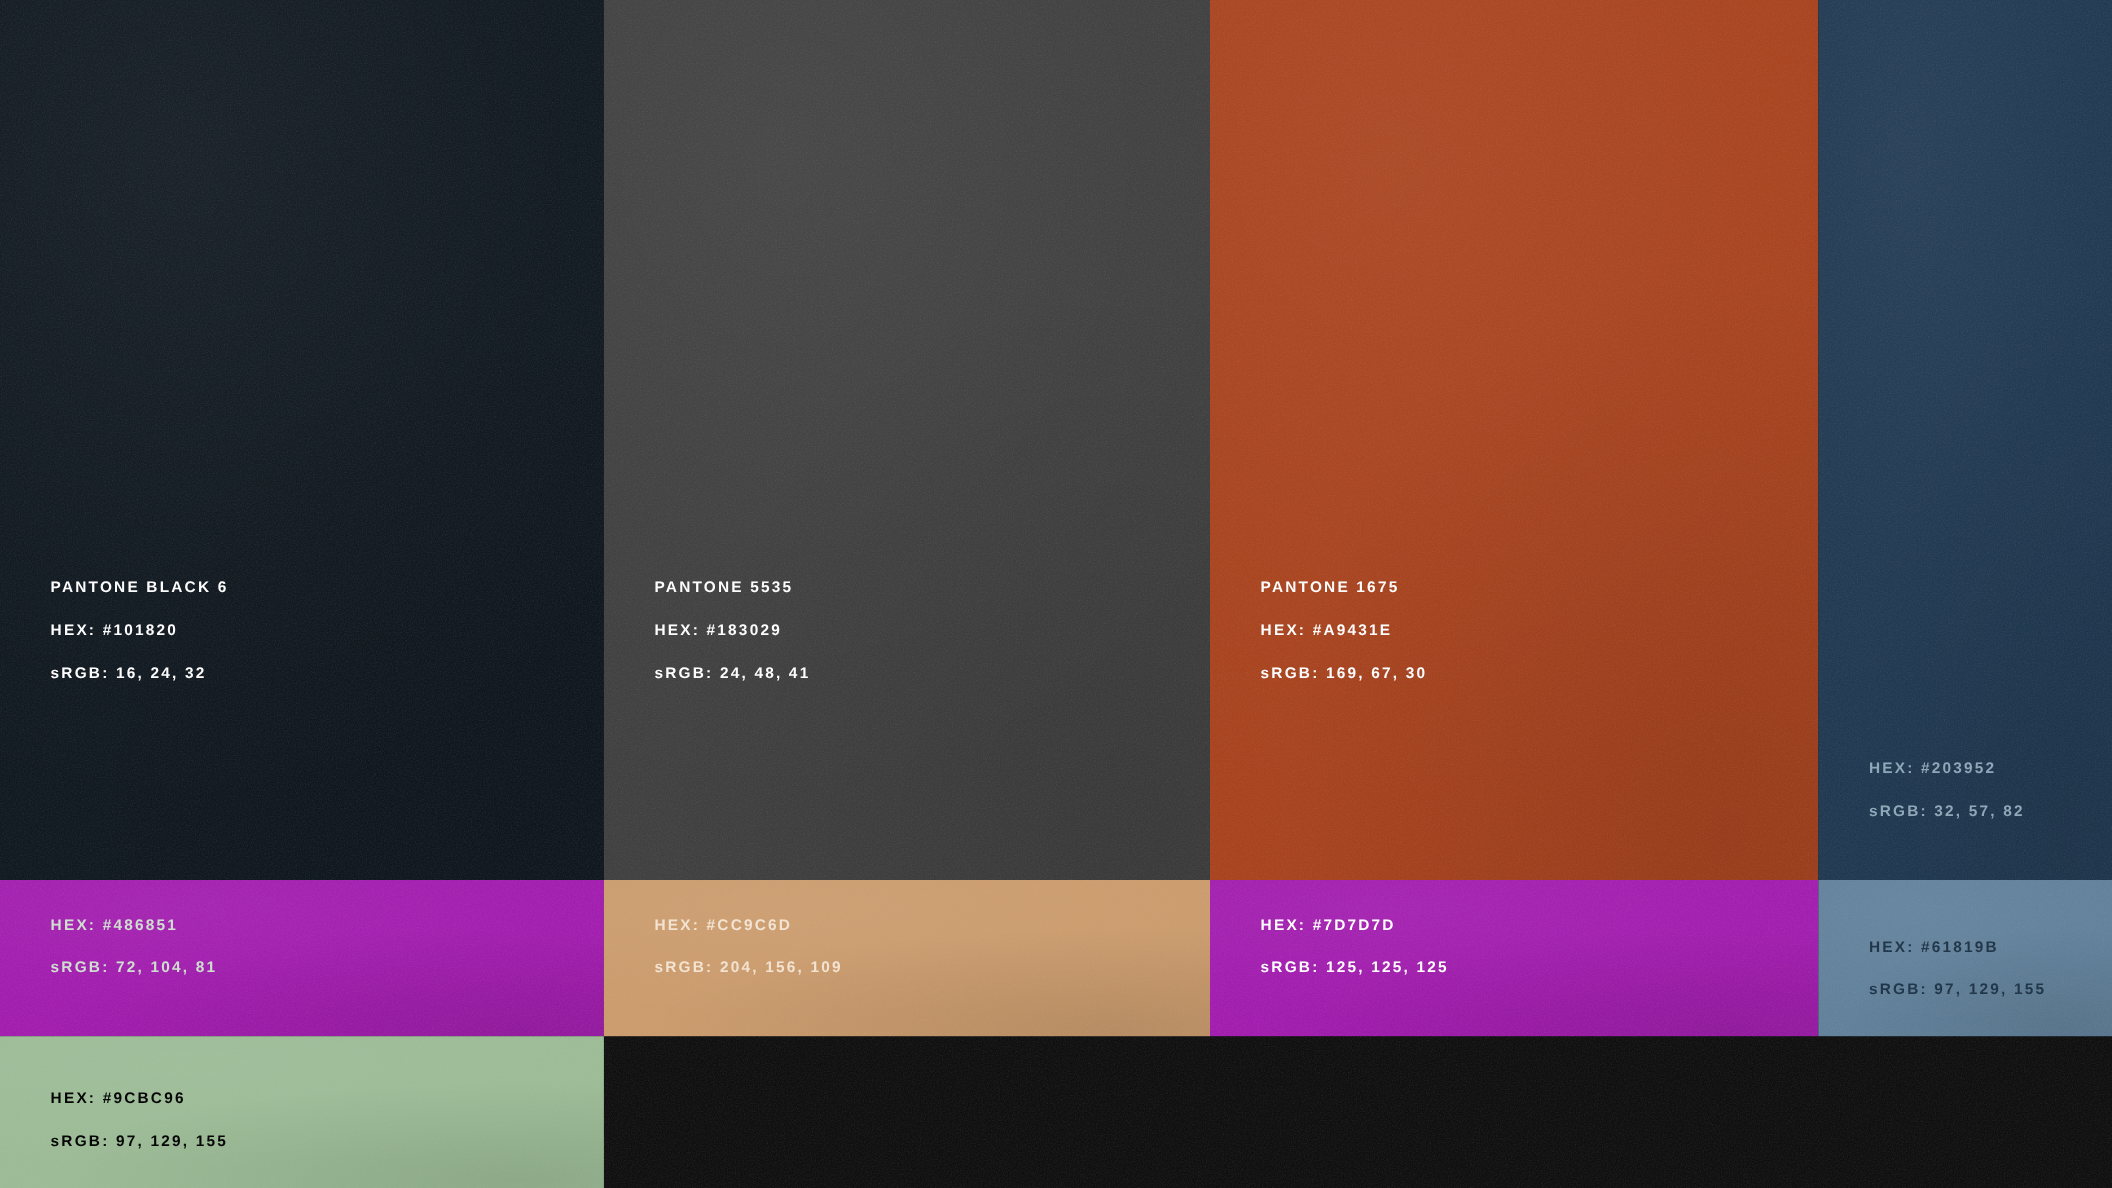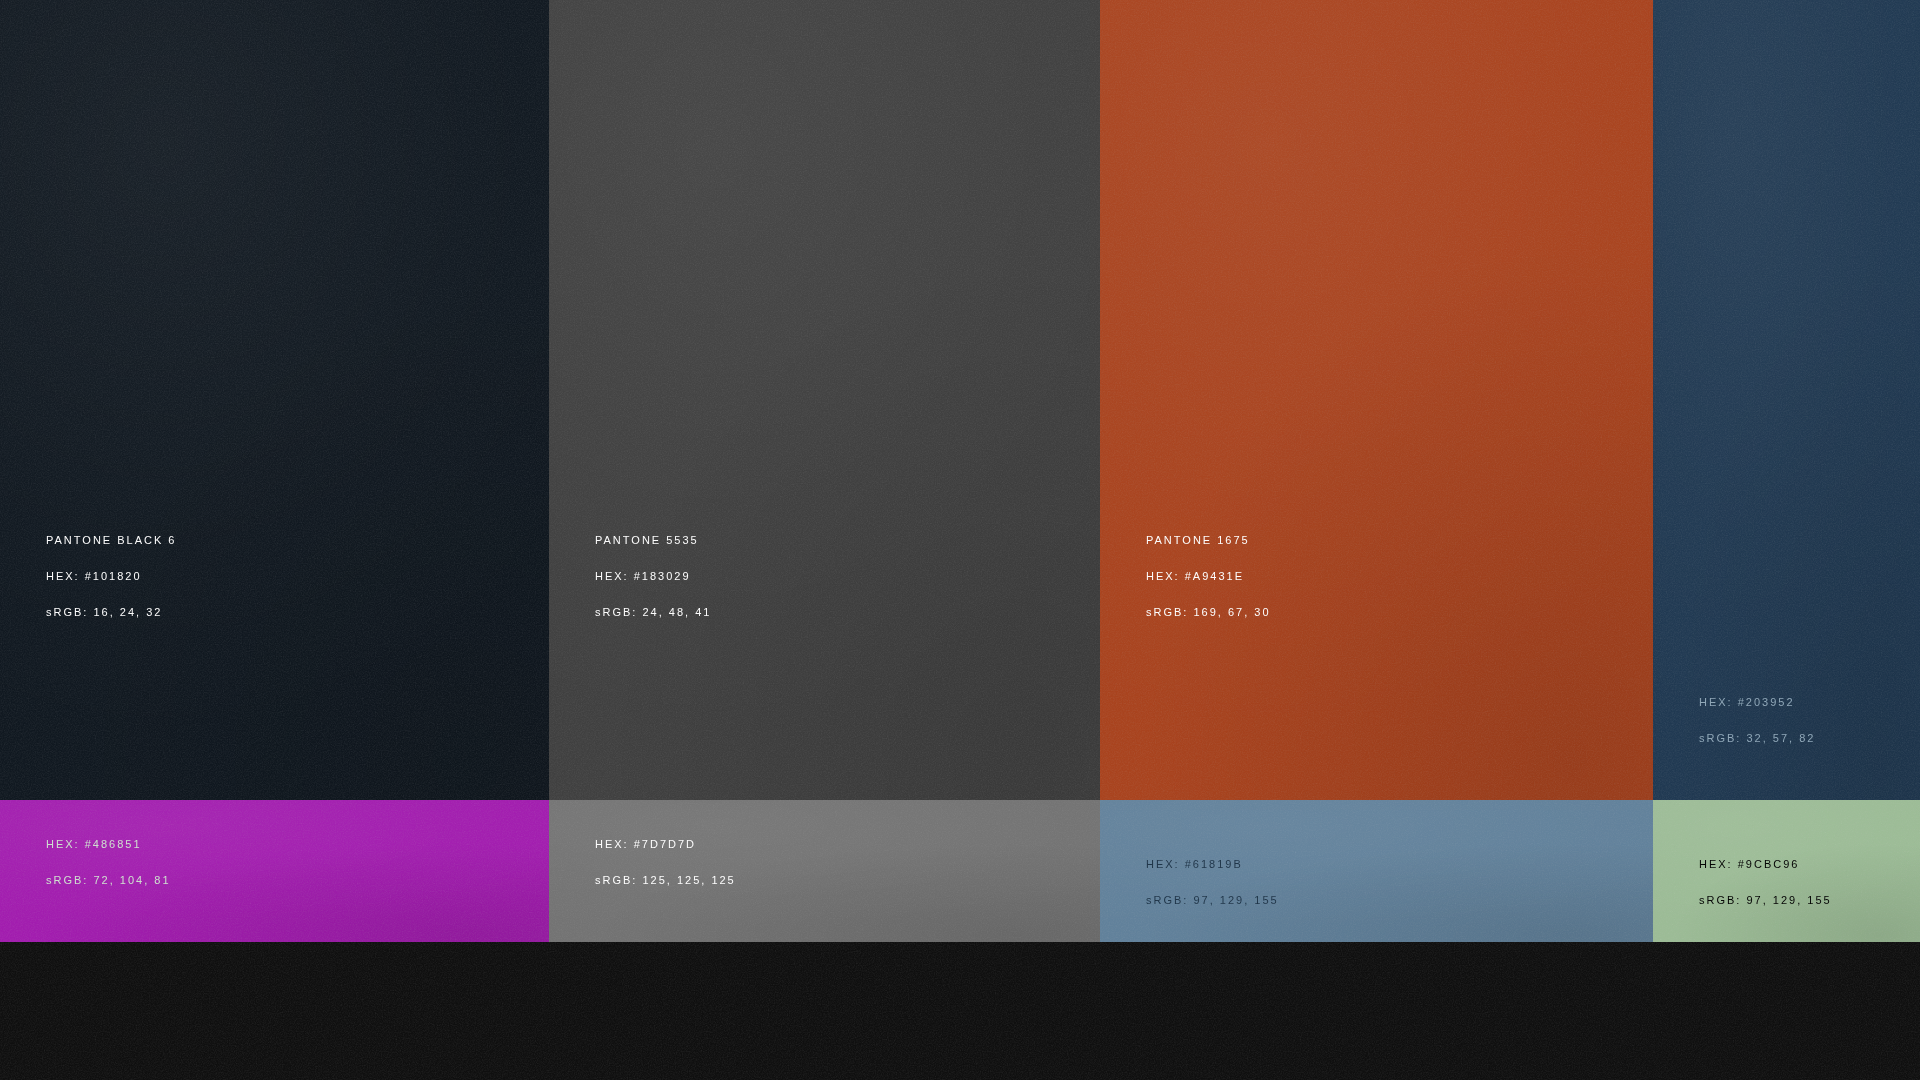--- a/index.html
+++ b/index.html
@@ -53,22 +53,22 @@
   }
 
   .label-block {
     position: relative;
     z-index: 10;
     padding-left: 46px;
     padding-bottom: 0;
   }
 
   .line {
-    font-size: 11px;
-    font-weight: normal;
+    font-size: 14px;
+    font-weight: bold;
     letter-spacing: 2.0px;
     line-height: 1;
     white-space: nowrap;
     margin-top: 25px;
   }
 
   .line.name { margin-bottom: 16px; }
   .line.hex  { margin-bottom: 16px; }
 
   
@@ -88,21 +88,21 @@
   
   .c2r1 { background-color: #404040; }
   .c2r2 { background-color: #a21caf; }
   .c2r3 { background-color: #9cbc96; }
   
   .c3r1 { background-color: #a9431e; }
   .c3r2 { background-color: #cc9c6d; }
   .c3r3 { background-color: #ede4cc; }
   
   .c4r1 { background-color: #0f0f0f; }
-  .c4r2 { background-color: #737373; }
+  .c4r2 { background-color: #a21caf; }
   .c4r3 { background-color: #ededed; }
 
   
   .t-white   { color: #ffffff; }
   .t-dim-blue  { color: #8fa7b8; }
   .t-dim-green { color: #cfe0d0; }
   .t-dim-cream { color: #f4e4d2; }
   .t-dim-white { color: #ffffff; }
   .t-dark-blue { color: #1d3347; }
   .t-dark-green{ color: #000000; }
@@ -146,20 +146,26 @@
     </div>
   </div>
 
   <div class="swatch row2 c2r2">
     <div class="label-block">
       <div class="line hex t-dim-green">HEX: #486851</div>
       <div class="line srgb t-dim-green">sRGB: 72, 104, 81</div>
     </div>
   </div>
 
+  <div class="swatch row2 c3r2">
+    <div class="label-block">
+      <div class="line hex t-dim-cream">HEX: #CC9C6D</div>
+      <div class="line srgb t-dim-cream">sRGB: 204, 156, 109</div>
+    </div>
+  </div>
 
   <div class="swatch row2 c4r2">
     <div class="label-block">
       <div class="line hex t-dim-white">HEX: #7D7D7D</div>
       <div class="line srgb t-dim-white">sRGB: 125, 125, 125</div>
     </div>
   </div>
 
   <div class="swatch row3 c1r3">
     <div class="label-block">

